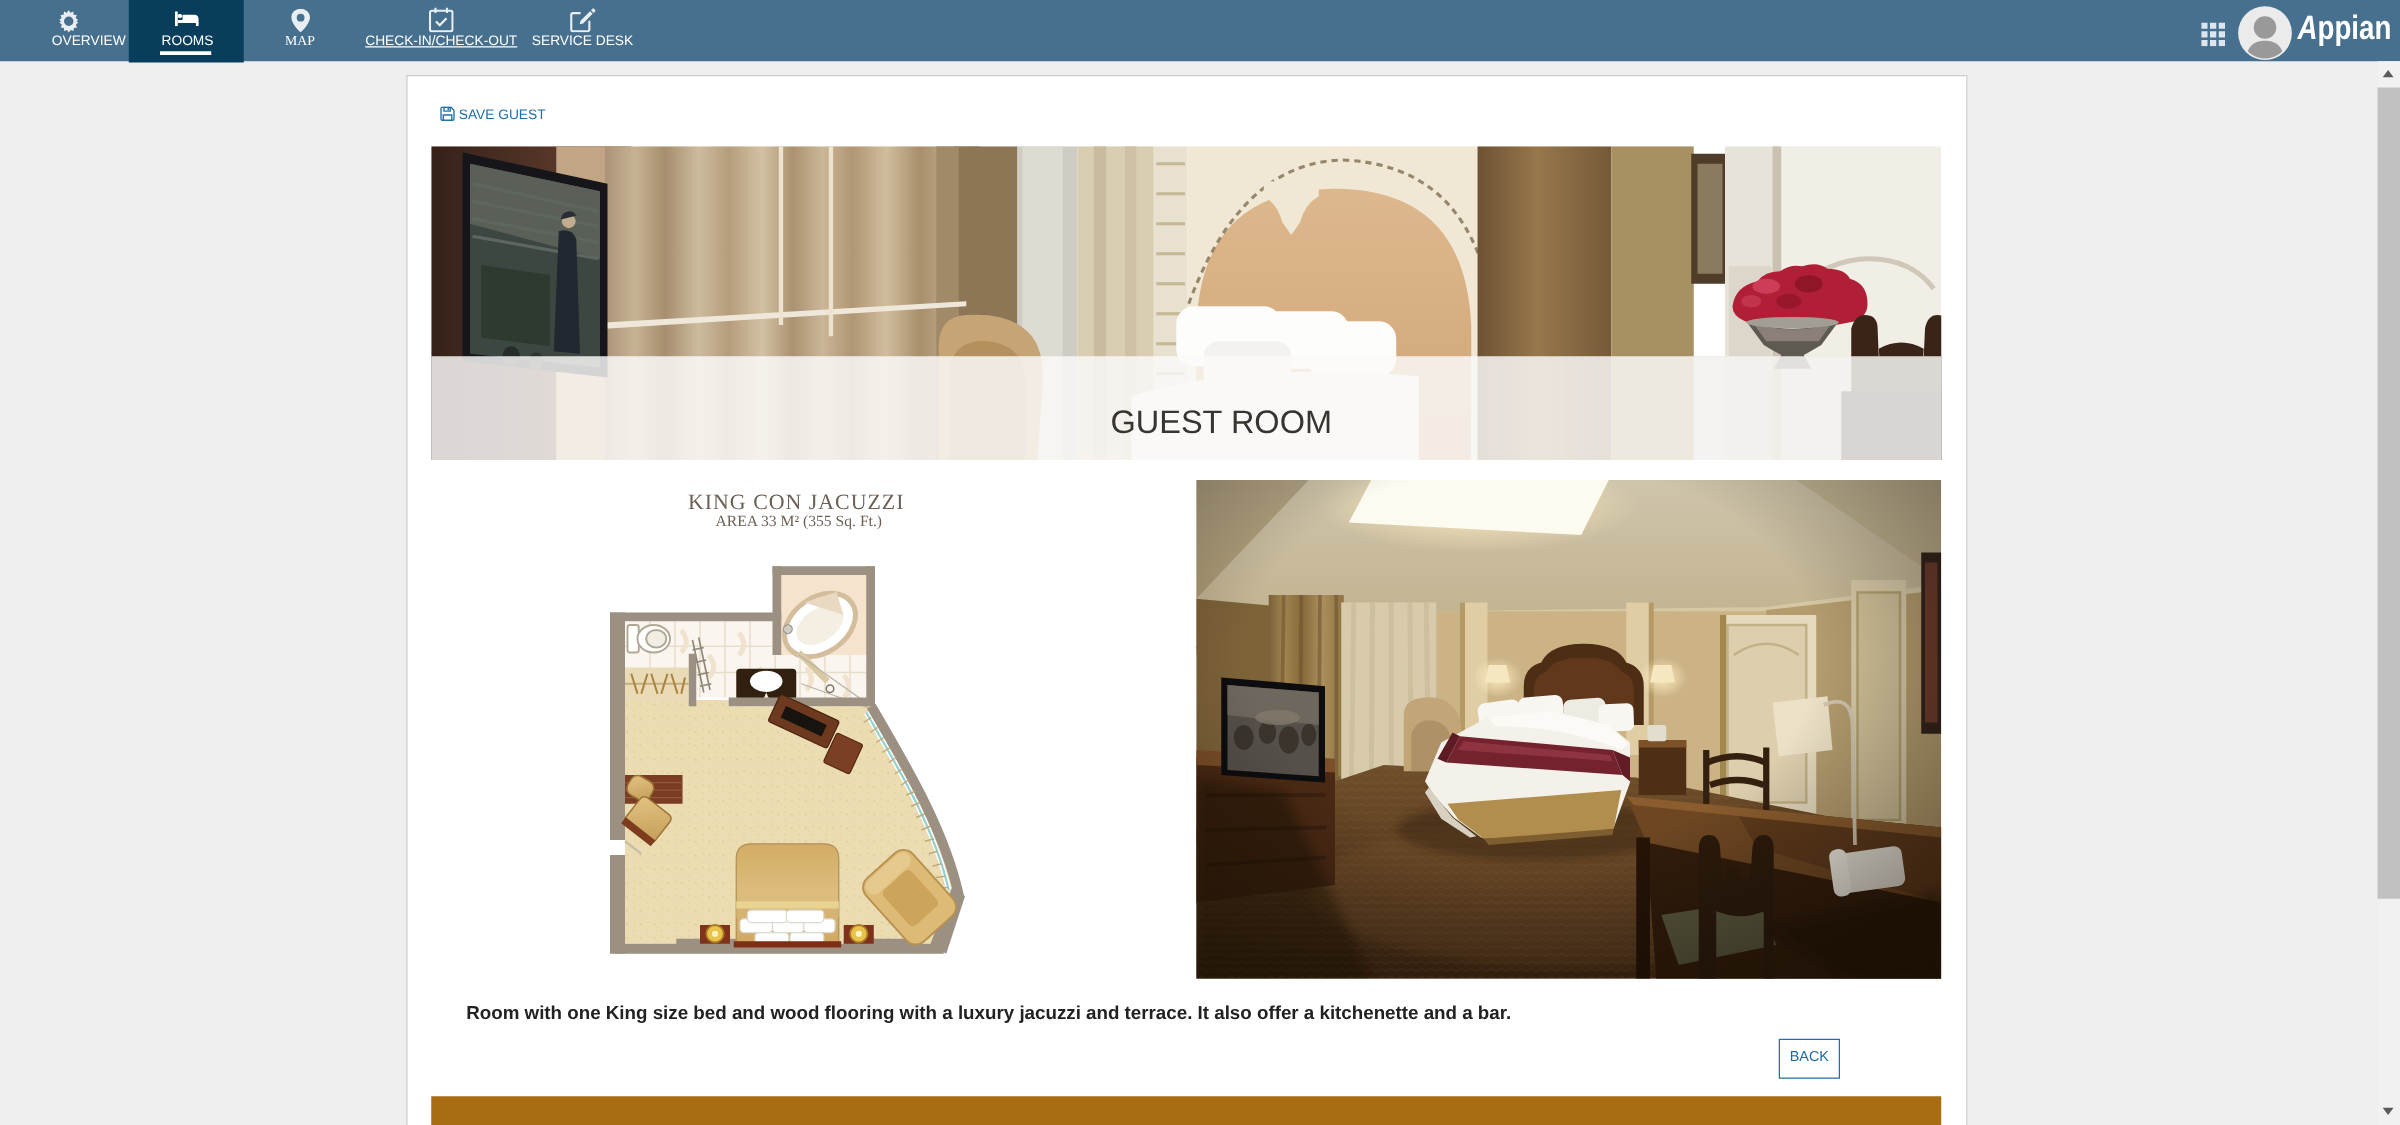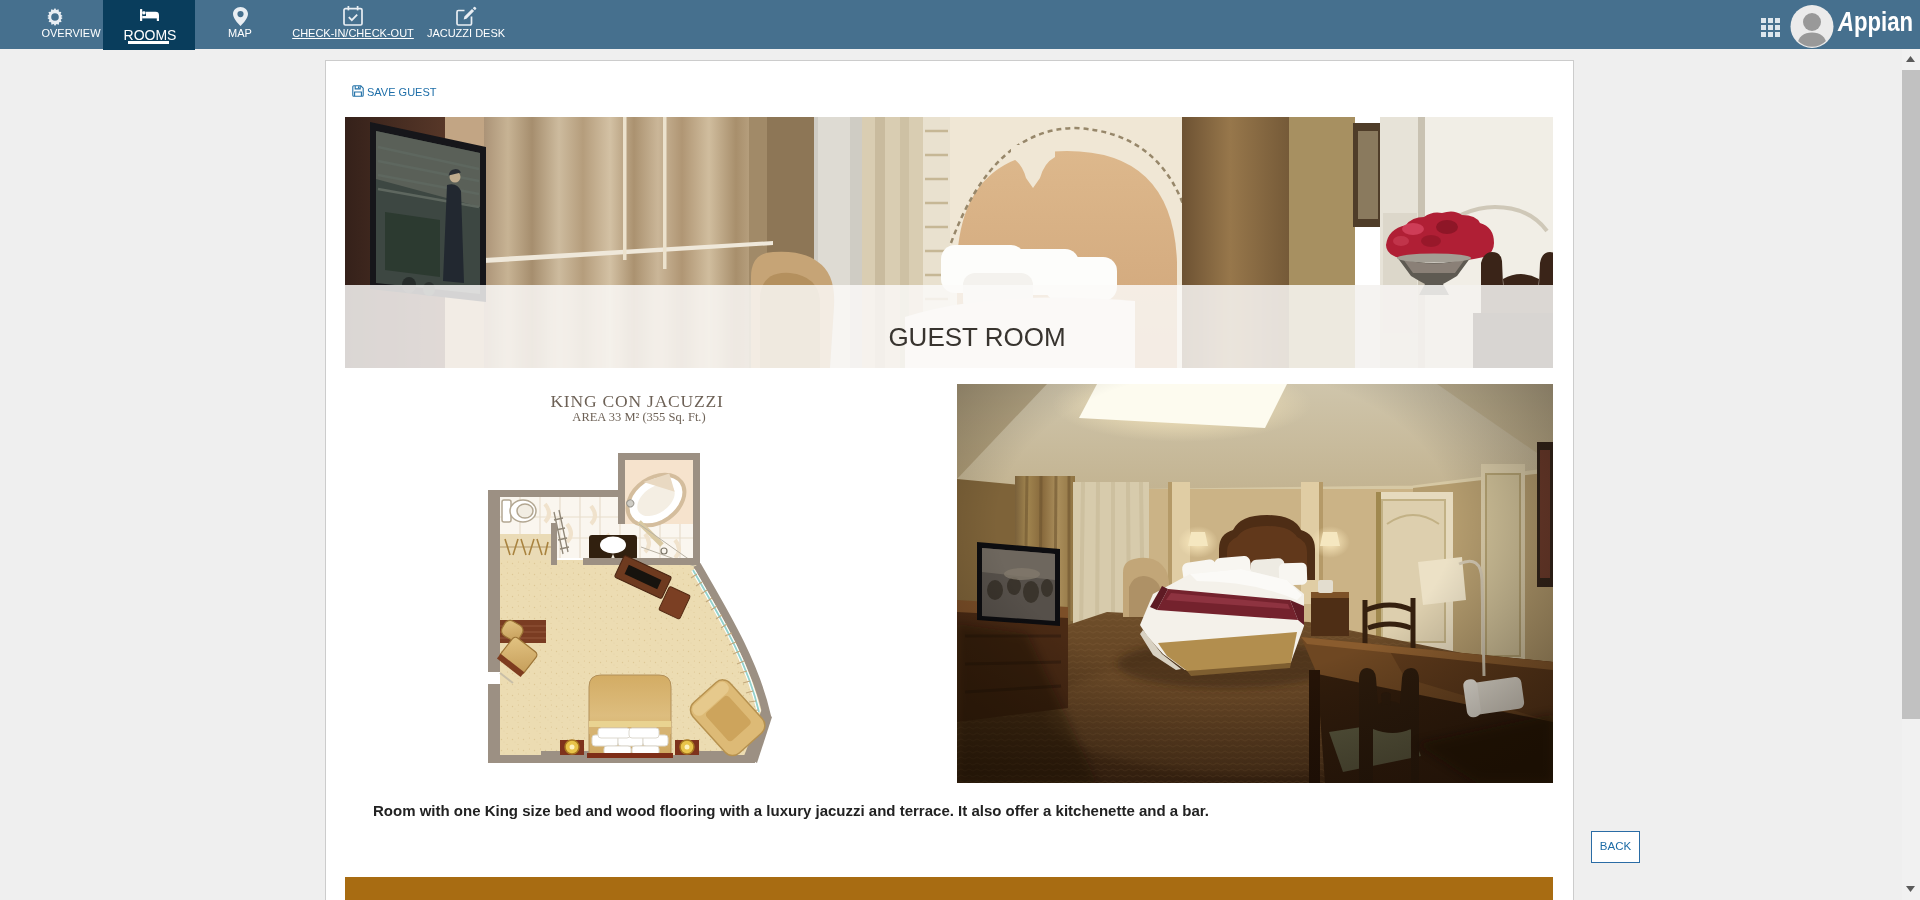--- a/index.html
+++ b/index.html
@@ -24,47 +24,47 @@
 <svg class="abs" style="left:140px;top:9px;" width="19" height="12" viewBox="0 0 19 12">
   <g fill="#ffffff">
     <rect x="0" y="0" width="2.2" height="12" rx="0.5"></rect>
     <rect x="2.2" y="2.2" width="3.4" height="3.2" rx="1.4"></rect>
     <path d="M6 2.8 h9.6 a3.4 3.4 0 0 1 3.4 3.4 V7 H6 z"></path>
     <rect x="2.2" y="7" width="16.8" height="2.4"></rect>
     <rect x="16.8" y="9" width="2.2" height="3" rx="0.5"></rect>
   </g>
 </svg>
 
-<div class="abs" style="left:104px;top:27px;width:92px;text-align:center;color:#fff;font-size:14px;">ROOMS</div>
+<div class="abs" style="left:104px;top:27px;width:92px;text-align:center;color:#fff;font-size:11px;">ROOMS</div>
 
 <svg class="abs" style="left:233px;top:7px;" width="15" height="19" viewBox="0 0 15 19">
   <path fill="#e9eef3" d="M7.5 0 C3.4 0 0 3.1 0 7 0 12.2 7.5 19 7.5 19 s7.5-6.8 7.5-12 C15 3.1 11.6 0 7.5 0 z m0 10.2 a3.1 3.1 0 1 1 0-6.2 3.1 3.1 0 0 1 0 6.2z"></path>
 </svg>
 
-<div class="abs" style="left:195px;top:27px;width:90px;text-align:center;color:#fff;font-size:11px;">MAP</div>
+<div class="abs" style="left:195px;top:27px;width:90px;text-align:center;color:#fff;font-size:11px;font-family:Liberation Serif, serif;">MAP</div>
 
 <svg class="abs" style="left:343px;top:6px;" width="20" height="20" viewBox="0 0 20 20">
   <g fill="none" stroke="#e9eef3" stroke-width="1.7">
     <rect x="1" y="2.6" width="18" height="16.4" rx="1.4"></rect>
     <line x1="5.4" y1="0" x2="5.4" y2="4.4"></line>
     <line x1="14.6" y1="0" x2="14.6" y2="4.4"></line>
     <path d="M5.8 11.2 l3 3 5.4-5.6" stroke-width="1.8"></path>
   </g>
 </svg>
 
 <div class="abs" style="left:273px;top:27px;width:160px;text-align:center;color:#fff;font-size:11px;text-decoration:underline;">CHECK-IN/CHECK-OUT</div>
 
 <svg class="abs" style="left:456px;top:6px;" width="21" height="20" viewBox="0 0 21 20">
   <g fill="none" stroke="#e9eef3" stroke-width="1.7">
     <path d="M15.5 10.5 V17.6 a1.4 1.4 0 0 1 -1.4 1.4 H2.4 A1.4 1.4 0 0 1 1 17.6 V5.9 a1.4 1.4 0 0 1 1.4-1.4 H8.5"></path>
   </g>
   <path fill="#e9eef3" d="M10.5 12.7 l-2.8.7 .7-2.8 7.6-7.6 2.1 2.1z M18.9 4.3 l-2.1-2.1 1.2-1.2 a0.8 0.8 0 0 1 1.2 0 l0.9.9 a0.8 0.8 0 0 1 0 1.2z"></path>
 </svg>
 
-<div class="abs" style="left:396px;top:27px;width:140px;text-align:center;color:#fff;font-size:11px;">JACUZZI DESK</div>
+<div class="abs" style="left:396px;top:27px;width:140px;text-align:center;color:#fff;font-size:11px;">SERVICE DESK</div>
 
 <svg class="abs" style="left:1761px;top:18px;" width="19" height="19" viewBox="0 0 19 19">
   <g fill="#dde6ed">
     <rect x="0" y="0" width="5" height="5"></rect>
       <rect x="7" y="0" width="5" height="5"></rect>
       <rect x="14" y="0" width="5" height="5"></rect>
     <rect x="0" y="7" width="5" height="5"></rect>
       <rect x="7" y="7" width="5" height="5"></rect>
       <rect x="14" y="7" width="5" height="5"></rect>
     <rect x="0" y="14" width="5" height="5"></rect>
@@ -602,15 +602,15 @@
     <rect x="508" y="292" width="14" height="38" rx="6" fill="#f2eee4"></rect>
   </g>
 
   <rect x="0" y="0" width="596" height="399" fill="url(#pvig)"></rect>
   <polygon points="0,240 70,250 140,399 0,399" fill="#140b04" opacity=".4" filter="url(#pblur)"></polygon>
   <polygon points="596,330 460,360 520,399 596,399" fill="#140b04" opacity=".5" filter="url(#pblur)"></polygon>
 </svg>
 
 <div class="abs" style="left:345px;top:802px;color:#222;font-size:15px;font-weight:bold;margin-left:28px;">Room with one King size bed and wood flooring with a luxury jacuzzi and terrace. It also offer a kitchenette and a bar.</div>
 
-<div class="abs" style="left:1591px;top:831px;width:49px;height:32px;border:1.5px solid #2a6ca5;background:#fff;color:#1d6ca6;font-size:11.5px;text-align:center;line-height:29px;">BACK</div>
+<div class="abs" style="left:1423px;top:831px;width:49px;height:32px;border:1.5px solid #2a6ca5;background:#fff;color:#1d6ca6;font-size:11.5px;text-align:center;line-height:29px;">BACK</div>
 
 <div class="abs" style="left:345px;top:877px;width:1208px;height:23px;background:#a86c12;"></div>
 
 </body></html>

